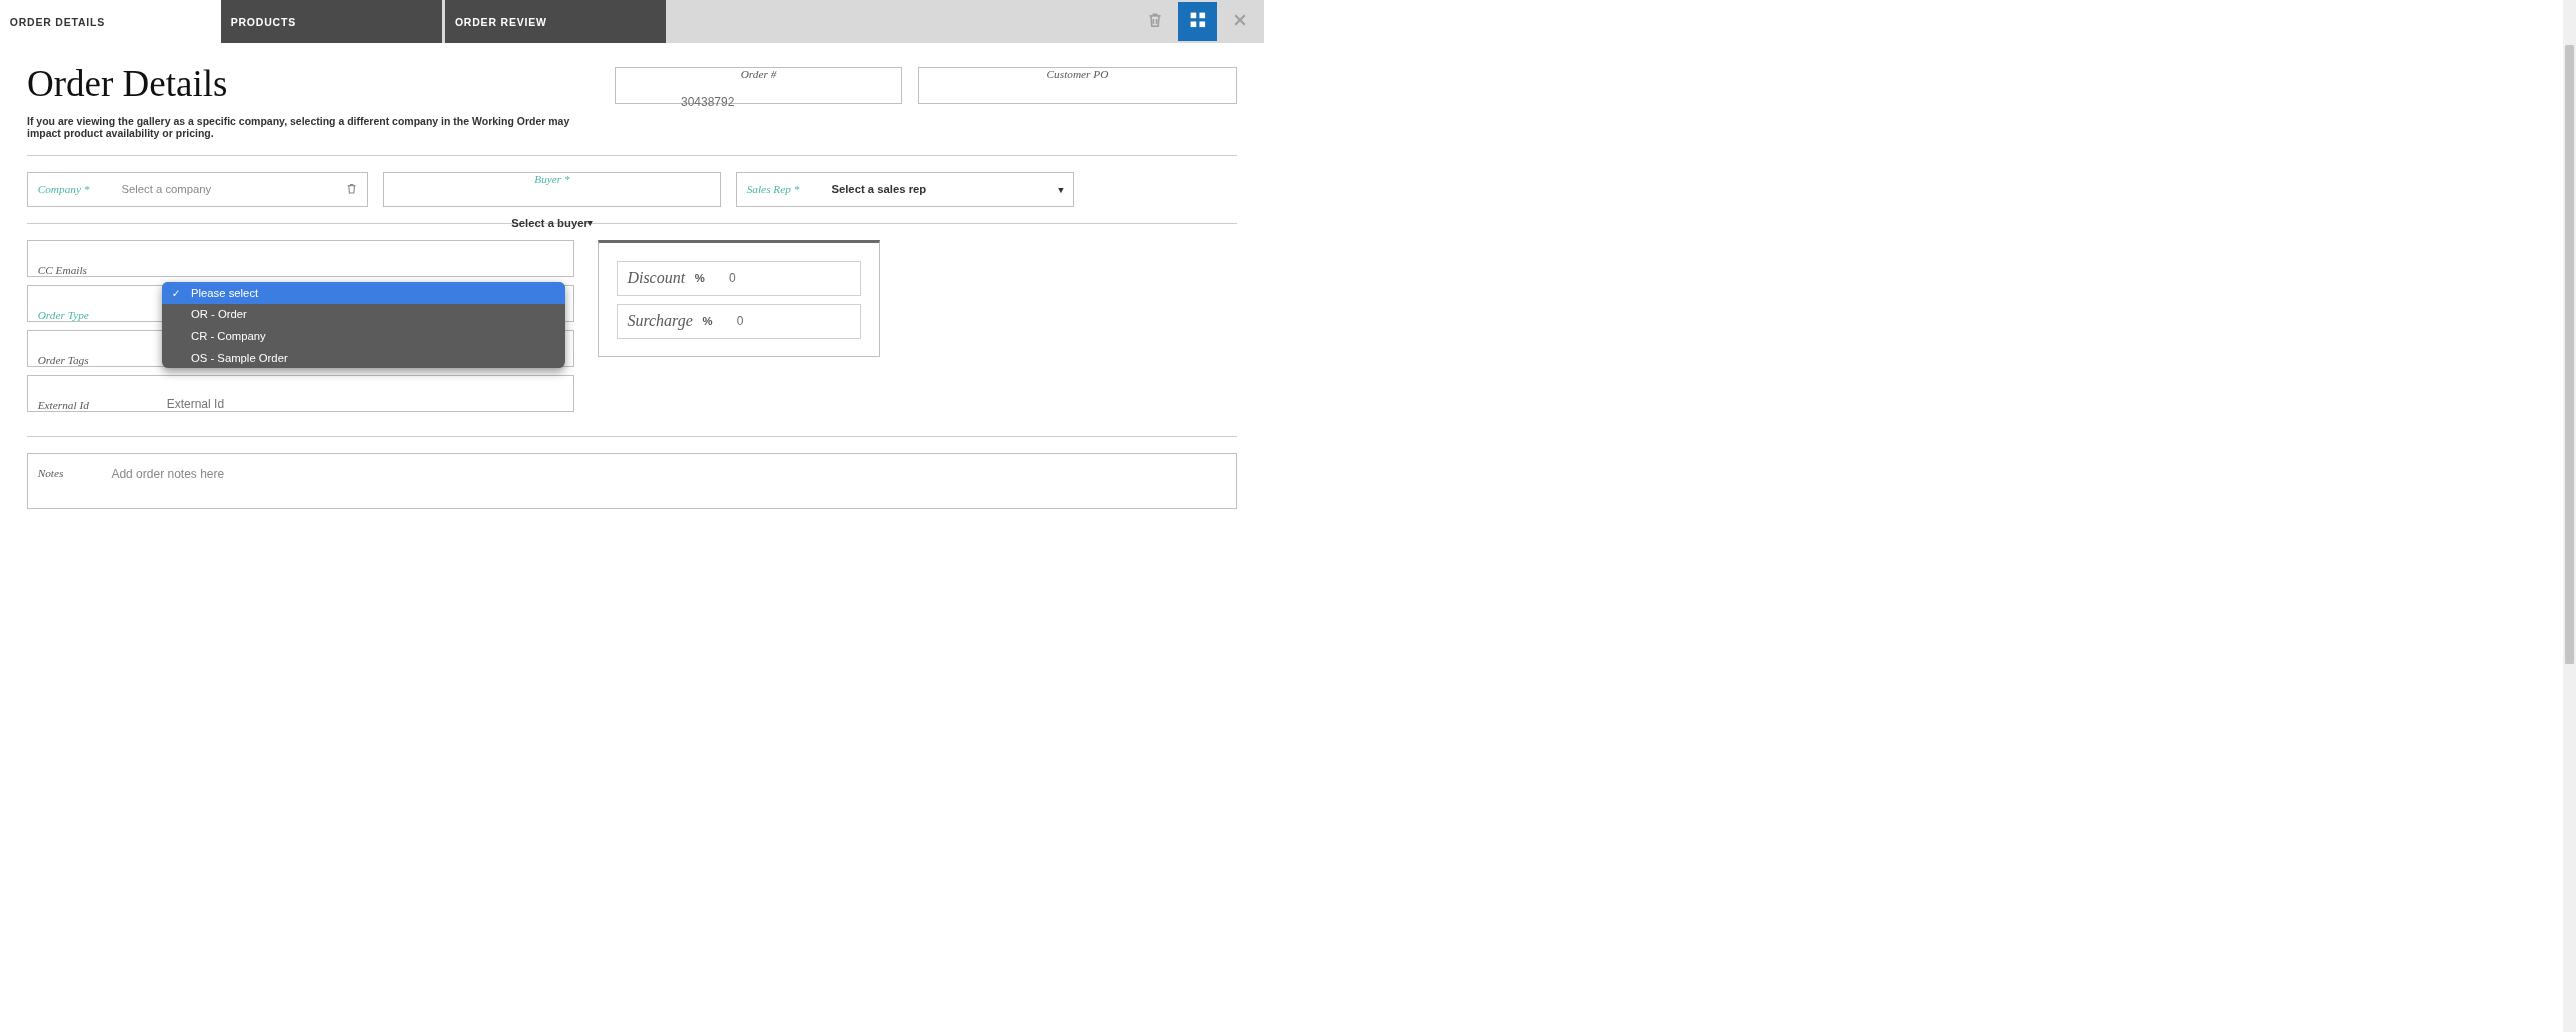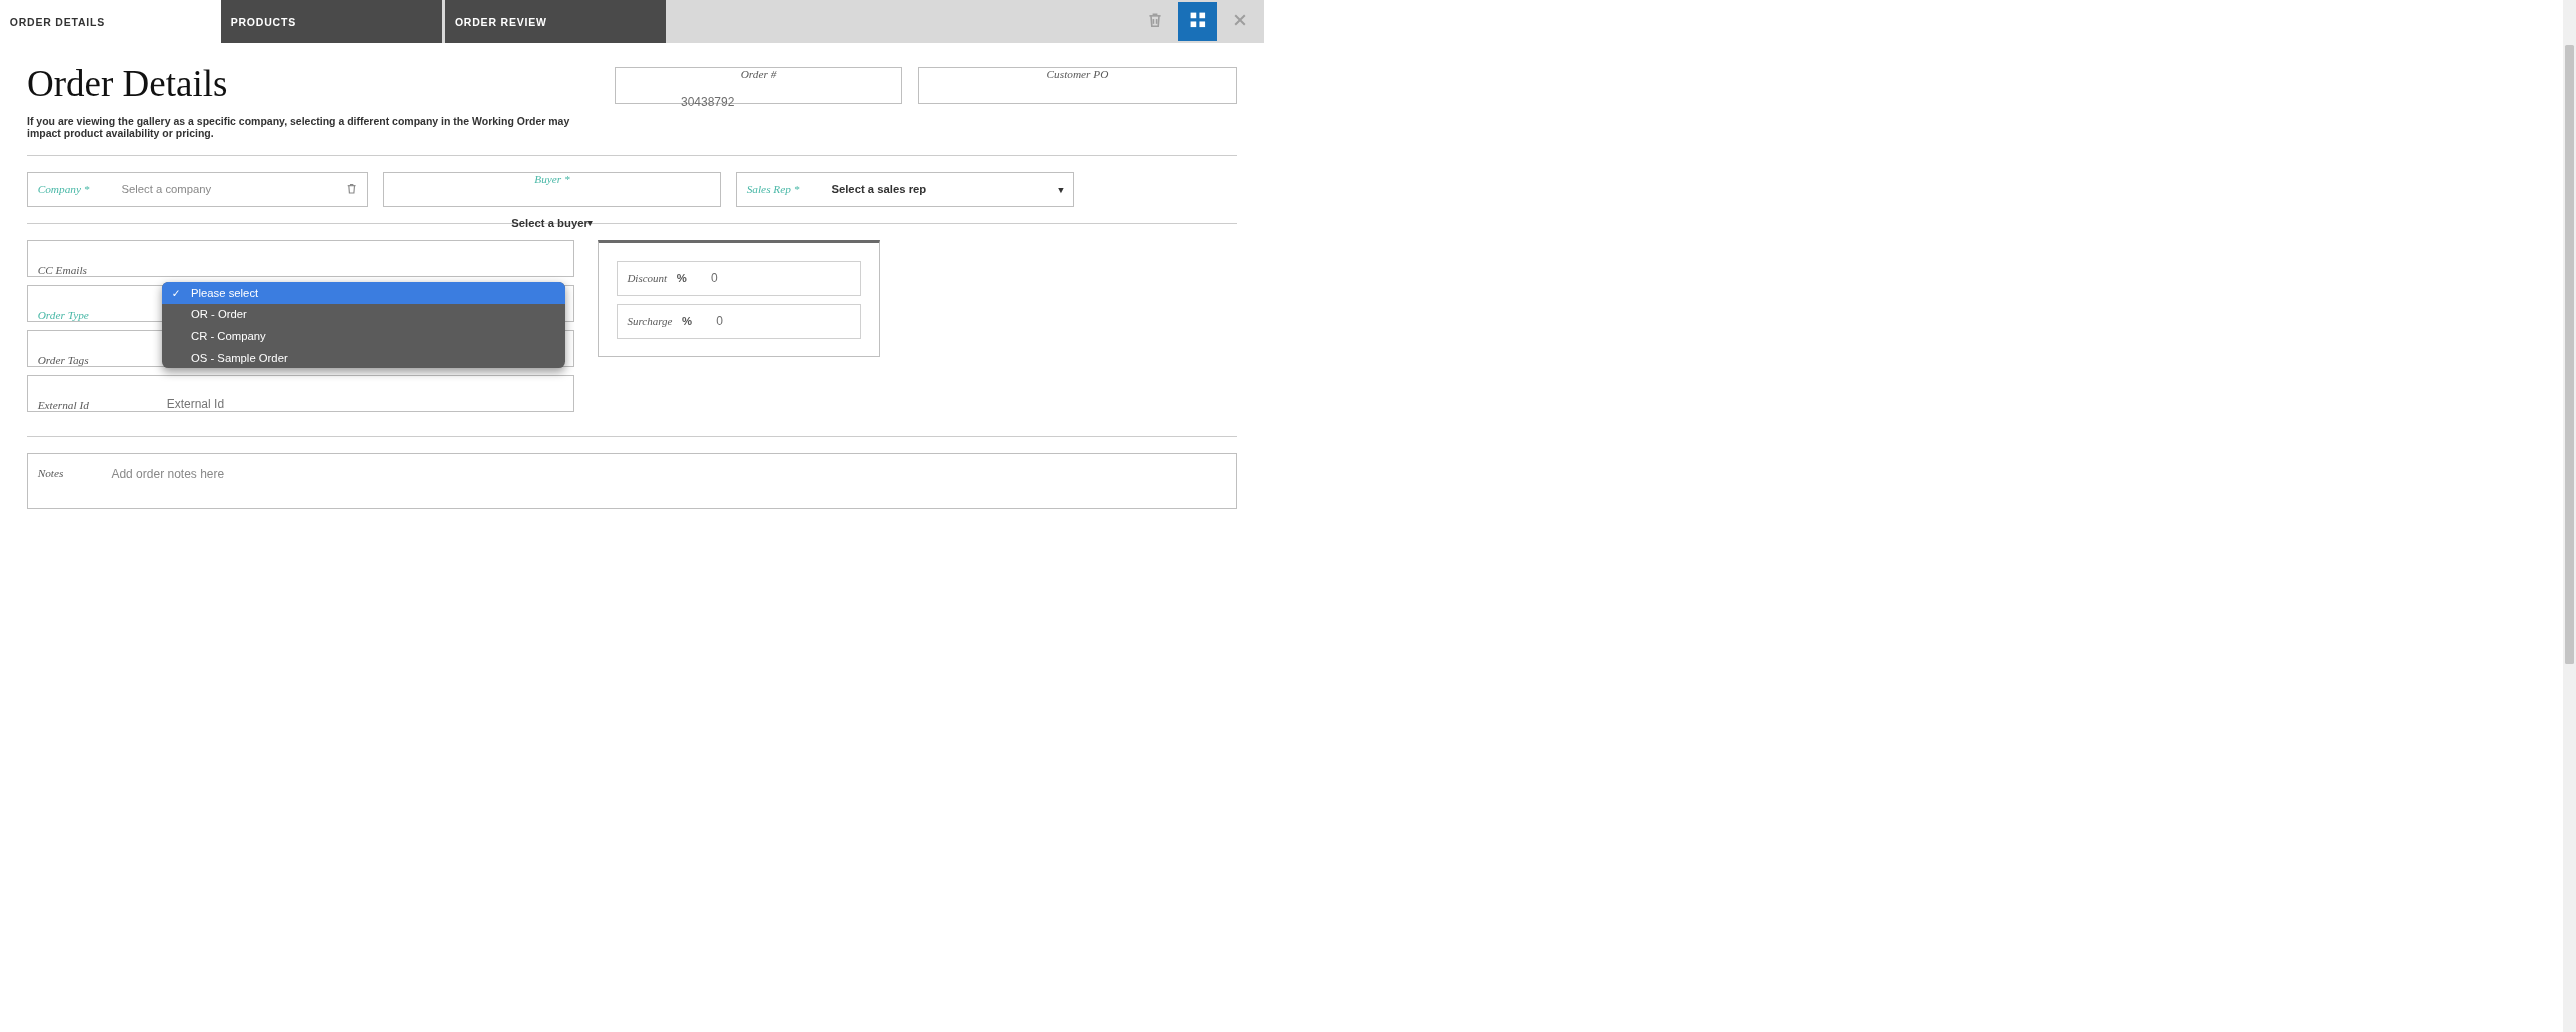--- a/index.html
+++ b/index.html
@@ -189,21 +189,21 @@
     display: flex;
     align-items: center;
     padding: 0 9.7px;
     gap: 9.7px;
     margin-bottom: 8px;
   }
   .card-row:last-child { margin-bottom: 0; }
   .card-row .clabel {
     font-family: Georgia, "Times New Roman", serif;
     font-style: italic;
-    font-size: 11px;
+    font-size: 16px;
     color: #5a5a5a;
   }
   .card-row .cunit {
     font-size: 11.3px;
     font-weight: 600;
     color: #555;
   }
   .card-row .cvalue {
     border: none;
     outline: none;

